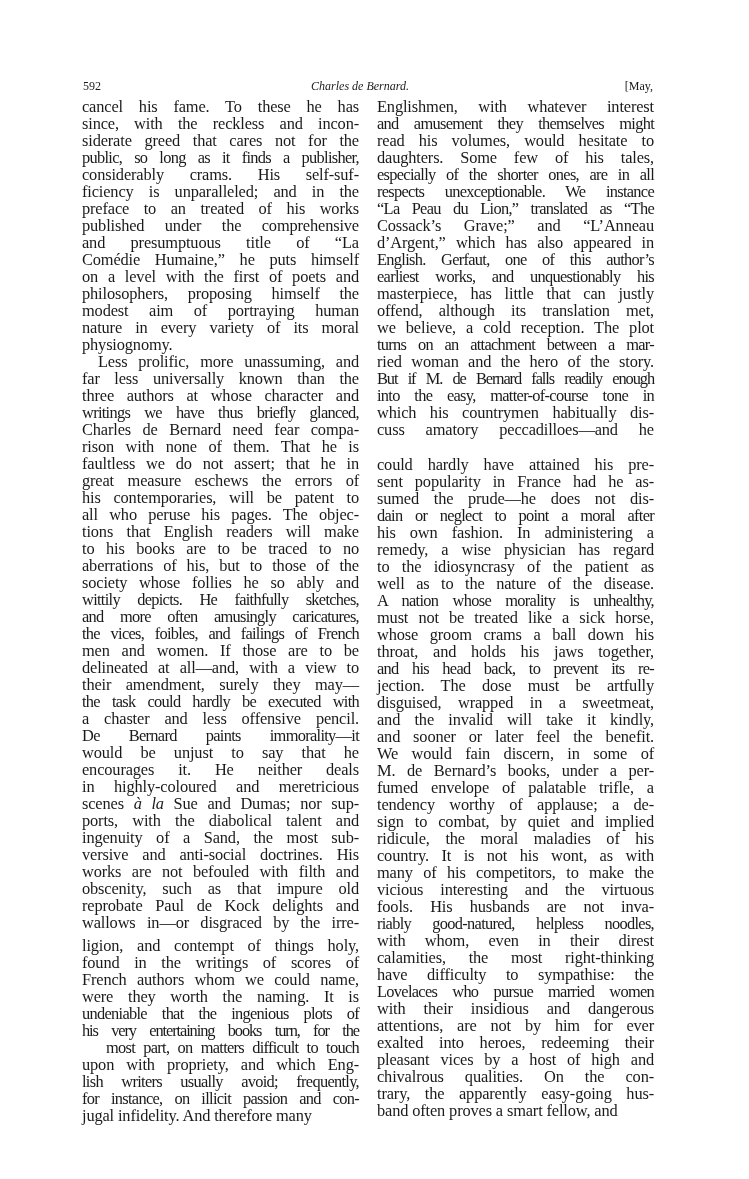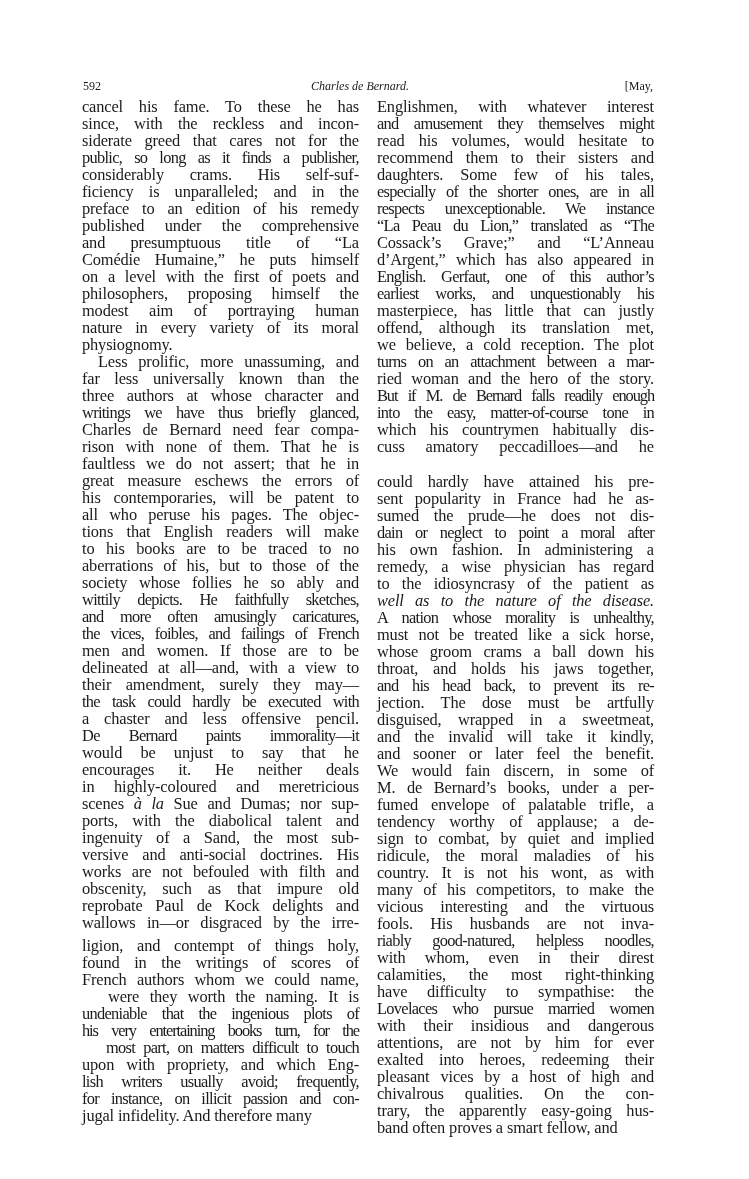--- a/index.html
+++ b/index.html
@@ -86,21 +86,21 @@
     <span class="running-date">[May,</span>
   </div>
 
   <div class="column col-left" id="col-left">
       <span class="line" style="height: 17px; line-height: 17px;">cancel his fame.  To these he has</span>
       <span class="line" style="height: 17px; line-height: 17px;">since, with the reckless and incon-</span>
       <span class="line" style="height: 17px; line-height: 17px;">siderate greed that cares not for the</span>
       <span class="line tight" style="height: 17px; line-height: 17px;">public, so long as it finds a publisher,</span>
       <span class="line" style="height: 17px; line-height: 17px;">considerably crams.  His self-suf-</span>
       <span class="line" style="height: 17px; line-height: 17px;">ficiency is unparalleled; and in the</span>
-      <span class="line" style="height: 17px; line-height: 17px;">preface to an edition of his remedy</span>
+      <span class="line" style="height: 17px; line-height: 17px;">preface to an treated of his works</span>
       <span class="line" style="height: 17px; line-height: 17px;">published under the comprehensive</span>
       <span class="line" style="height: 17px; line-height: 17px;">and presumptuous title of “La</span>
       <span class="line" style="height: 17px; line-height: 17px;">Comédie Humaine,” he puts himself</span>
       <span class="line" style="height: 17px; line-height: 17px;">on a level with the first of poets and</span>
       <span class="line" style="height: 17px; line-height: 17px;">philosophers, proposing himself the</span>
       <span class="line" style="height: 17px; line-height: 17px;">modest aim of portraying human</span>
       <span class="line" style="height: 17px; line-height: 17px;">nature in every variety of its moral</span>
       <span class="line last" style="height: 17px; line-height: 17px;">physiognomy.</span>
       <span class="line indent" style="height: 17px; line-height: 17px;">Less prolific, more unassuming, and</span>
       <span class="line" style="height: 17px; line-height: 17px;">far less universally known than the</span>
@@ -132,34 +132,33 @@
       <span class="line" style="height: 17px; line-height: 17px;">ports, with the diabolical talent and</span>
       <span class="line" style="height: 17px; line-height: 17px;">ingenuity of a Sand, the most sub-</span>
       <span class="line" style="height: 17px; line-height: 17px;">versive and anti-social doctrines.  His</span>
       <span class="line" style="height: 17px; line-height: 17px;">works are not befouled with filth and</span>
       <span class="line" style="height: 17px; line-height: 17px;">obscenity, such as that impure old</span>
       <span class="line" style="height: 17px; line-height: 17px;">reprobate Paul de Kock delights and</span>
       <span class="line" style="height: 17px; line-height: 17px;">wallows in—or disgraced by the irre-</span>
       <span class="line" style="height: 17px; line-height: 17px; margin-top: 6px;">ligion, and contempt of things holy,</span>
       <span class="line" style="height: 17px; line-height: 17px;">found in the writings of scores of</span>
       <span class="line" style="height: 17px; line-height: 17px;">French authors whom we could name,</span>
-      <span class="line" style="height: 17px; line-height: 17px; margin-left: 26px;">were they worth the naming.  It is</span>
+      <span class="line" style="height: 17px; line-height: 17px;">were they worth the naming.  It is</span>
       <span class="line tight" style="height: 17px; line-height: 17px;">undeniable that the ingenious plots of</span>
       <span class="line tighter" style="height: 17px; line-height: 17px;">his very entertaining books turn, for the</span>
       <span class="line tight" style="height: 17px; line-height: 17px; margin-left: 24px;">most part, on matters difficult to touch</span>
       <span class="line" style="height: 17px; line-height: 17px;">upon with propriety, and which Eng-</span>
       <span class="line tight" style="height: 17px; line-height: 17px;">lish writers usually avoid; frequently,</span>
       <span class="line tight" style="height: 17px; line-height: 17px;">for instance, on illicit passion and con-</span>
       <span class="line last" style="height: 17px; line-height: 17px;">jugal infidelity.  And therefore many</span>
     </div>
   <div class="column col-right" id="col-right">
       <span class="line" style="height: 17px; line-height: 17px;">Englishmen, with whatever interest</span>
       <span class="line tight" style="height: 17px; line-height: 17px;">and amusement they themselves might</span>
       <span class="line" style="height: 17px; line-height: 17px;">read his volumes, would hesitate to</span>
-      <span class="line" style="height: 17px; line-height: 17px;">recommend them to their sisters and</span>
       <span class="line" style="height: 17px; line-height: 17px;">daughters.  Some few of his tales,</span>
       <span class="line tight" style="height: 17px; line-height: 17px;">especially of the shorter ones, are in all</span>
       <span class="line tight" style="height: 17px; line-height: 17px;">respects unexceptionable. We instance</span>
       <span class="line tight" style="height: 17px; line-height: 17px;">“La Peau du Lion,” translated as “The</span>
       <span class="line" style="height: 17px; line-height: 17px;">Cossack’s Grave;” and “L’Anneau</span>
       <span class="line" style="height: 17px; line-height: 17px;">d’Argent,” which has also appeared in</span>
       <span class="line tight" style="height: 17px; line-height: 17px;">English.  Gerfaut, one of this author’s</span>
       <span class="line tight" style="height: 17px; line-height: 17px;">earliest works, and unquestionably his</span>
       <span class="line" style="height: 17px; line-height: 17px;">masterpiece, has little that can justly</span>
       <span class="line" style="height: 17px; line-height: 17px;">offend, although its translation met,</span>
@@ -170,21 +169,21 @@
       <span class="line tight" style="height: 17px; line-height: 17px;">into the easy, matter-of-course tone in</span>
       <span class="line" style="height: 17px; line-height: 17px;">which his countrymen habitually dis-</span>
       <span class="line" style="height: 17px; line-height: 17px;">cuss amatory peccadilloes—and he</span>
       <span class="line" style="height: 17px; line-height: 17px; margin-top: 18px;">could hardly have attained his pre-</span>
       <span class="line" style="height: 17px; line-height: 17px;">sent popularity in France had he as-</span>
       <span class="line" style="height: 17px; line-height: 17px;">sumed the prude—he does not dis-</span>
       <span class="line tight" style="height: 17px; line-height: 17px;">dain or neglect to point a moral after</span>
       <span class="line" style="height: 17px; line-height: 17px;">his own fashion.  In administering a</span>
       <span class="line" style="height: 17px; line-height: 17px;">remedy, a wise physician has regard</span>
       <span class="line" style="height: 17px; line-height: 17px;">to the idiosyncrasy of the patient as</span>
-      <span class="line" style="height: 17px; line-height: 17px; font-style: italic;">well as to the nature of the disease.</span>
+      <span class="line" style="height: 17px; line-height: 17px;">well as to the nature of the disease.</span>
       <span class="line tight" style="height: 17px; line-height: 17px;">A nation whose morality is unhealthy,</span>
       <span class="line" style="height: 17px; line-height: 17px;">must not be treated like a sick horse,</span>
       <span class="line" style="height: 17px; line-height: 17px;">whose groom crams a ball down his</span>
       <span class="line" style="height: 17px; line-height: 17px;">throat, and holds his jaws together,</span>
       <span class="line tight" style="height: 17px; line-height: 17px;">and his head back, to prevent its re-</span>
       <span class="line" style="height: 17px; line-height: 17px;">jection.  The dose must be artfully</span>
       <span class="line" style="height: 17px; line-height: 17px;">disguised, wrapped in a sweetmeat,</span>
       <span class="line" style="height: 17px; line-height: 17px;">and the invalid will take it kindly,</span>
       <span class="line" style="height: 17px; line-height: 17px;">and sooner or later feel the benefit.</span>
       <span class="line" style="height: 17px; line-height: 17px;">We would fain discern, in some of</span>

